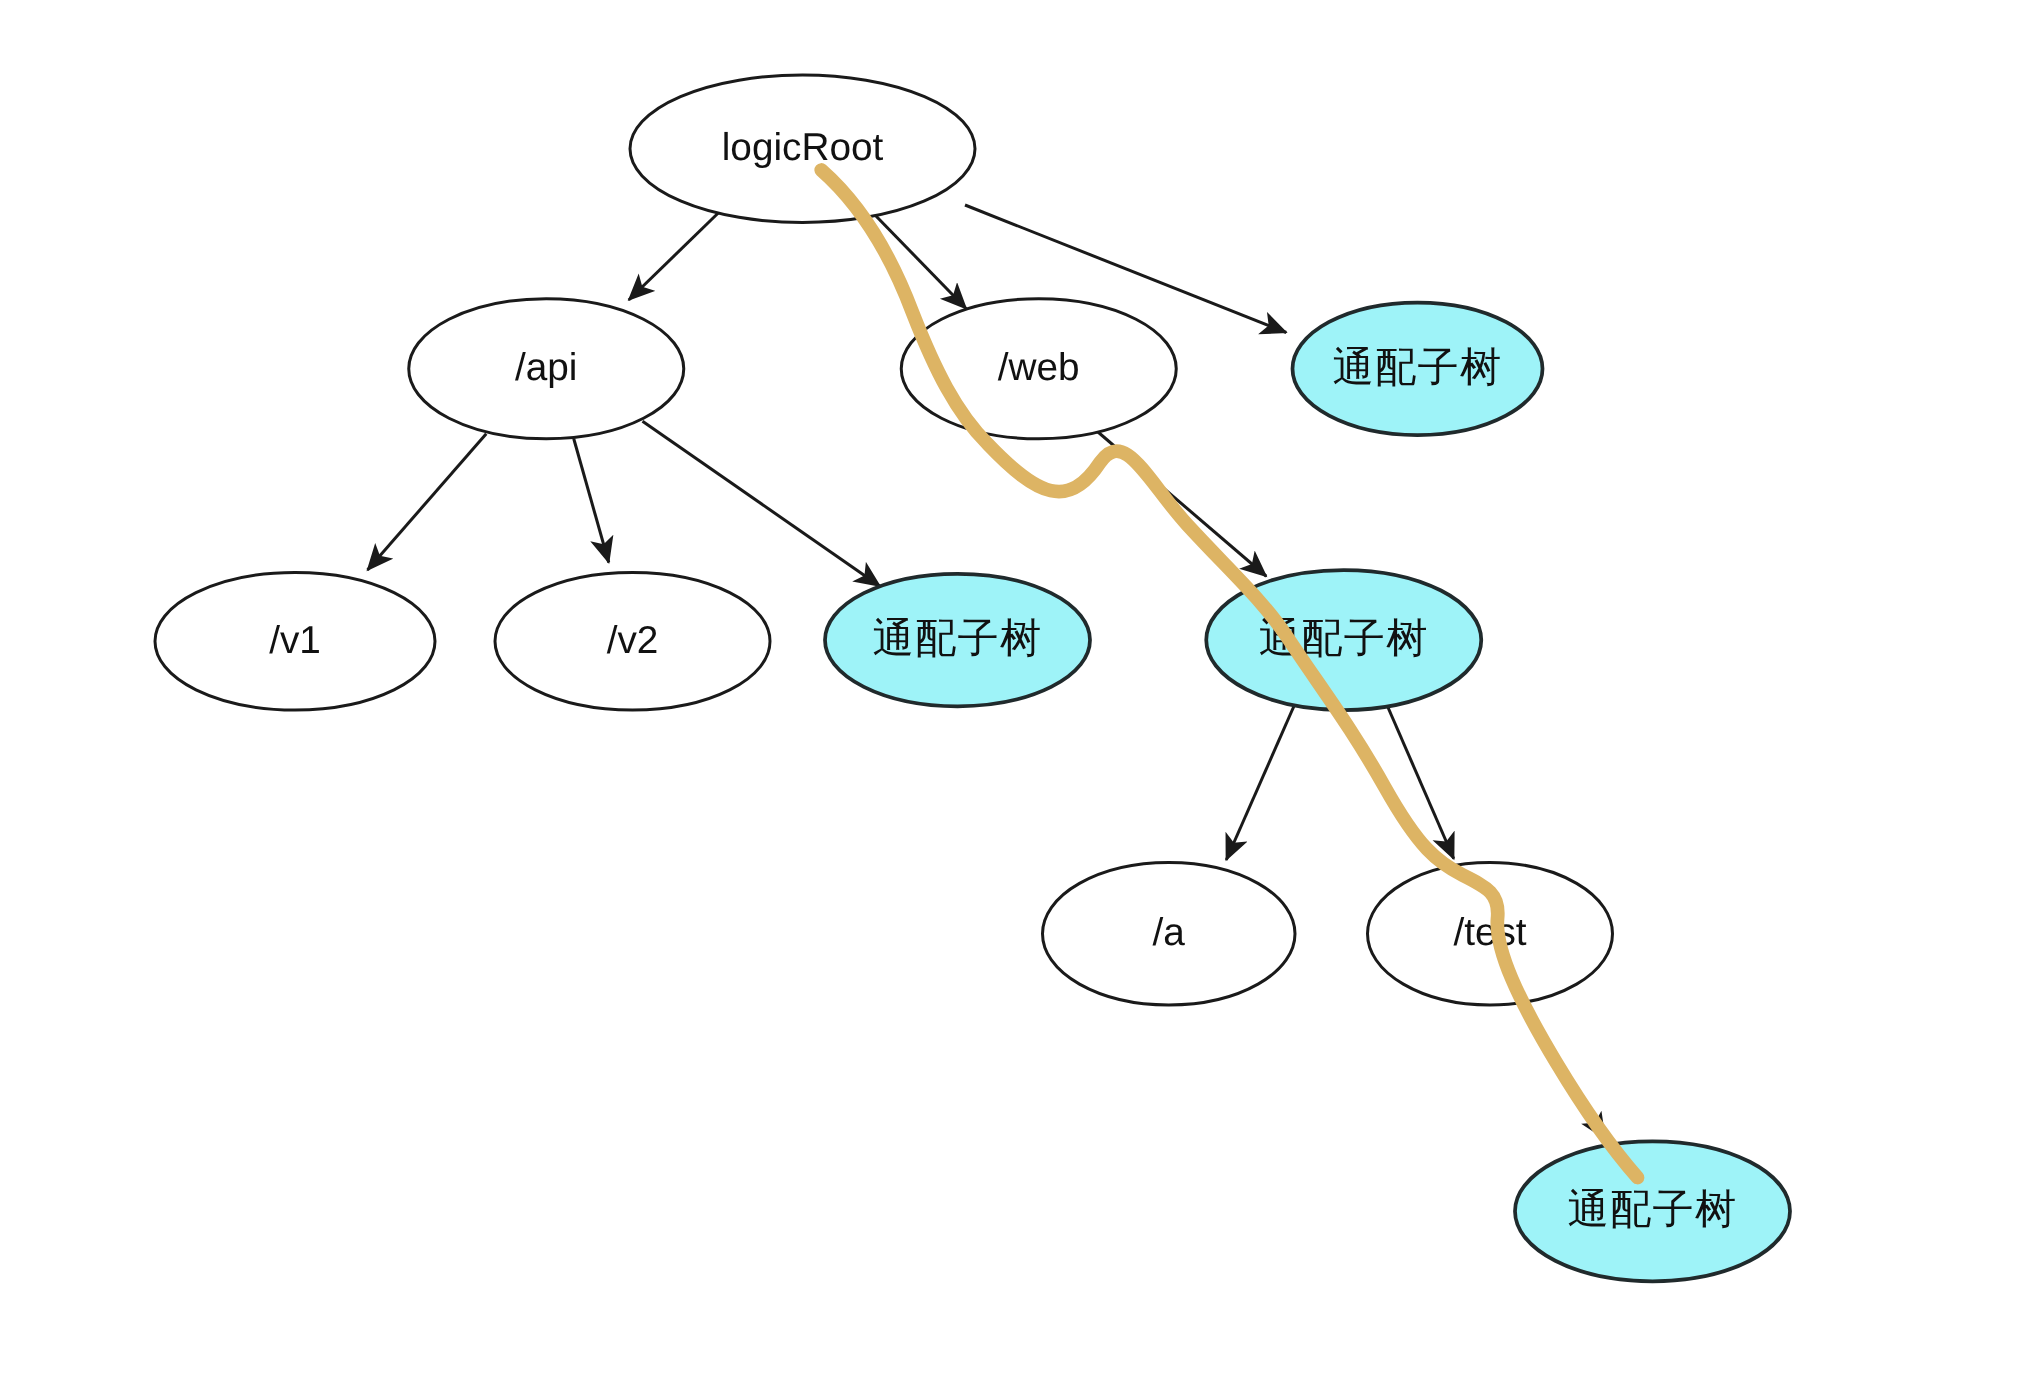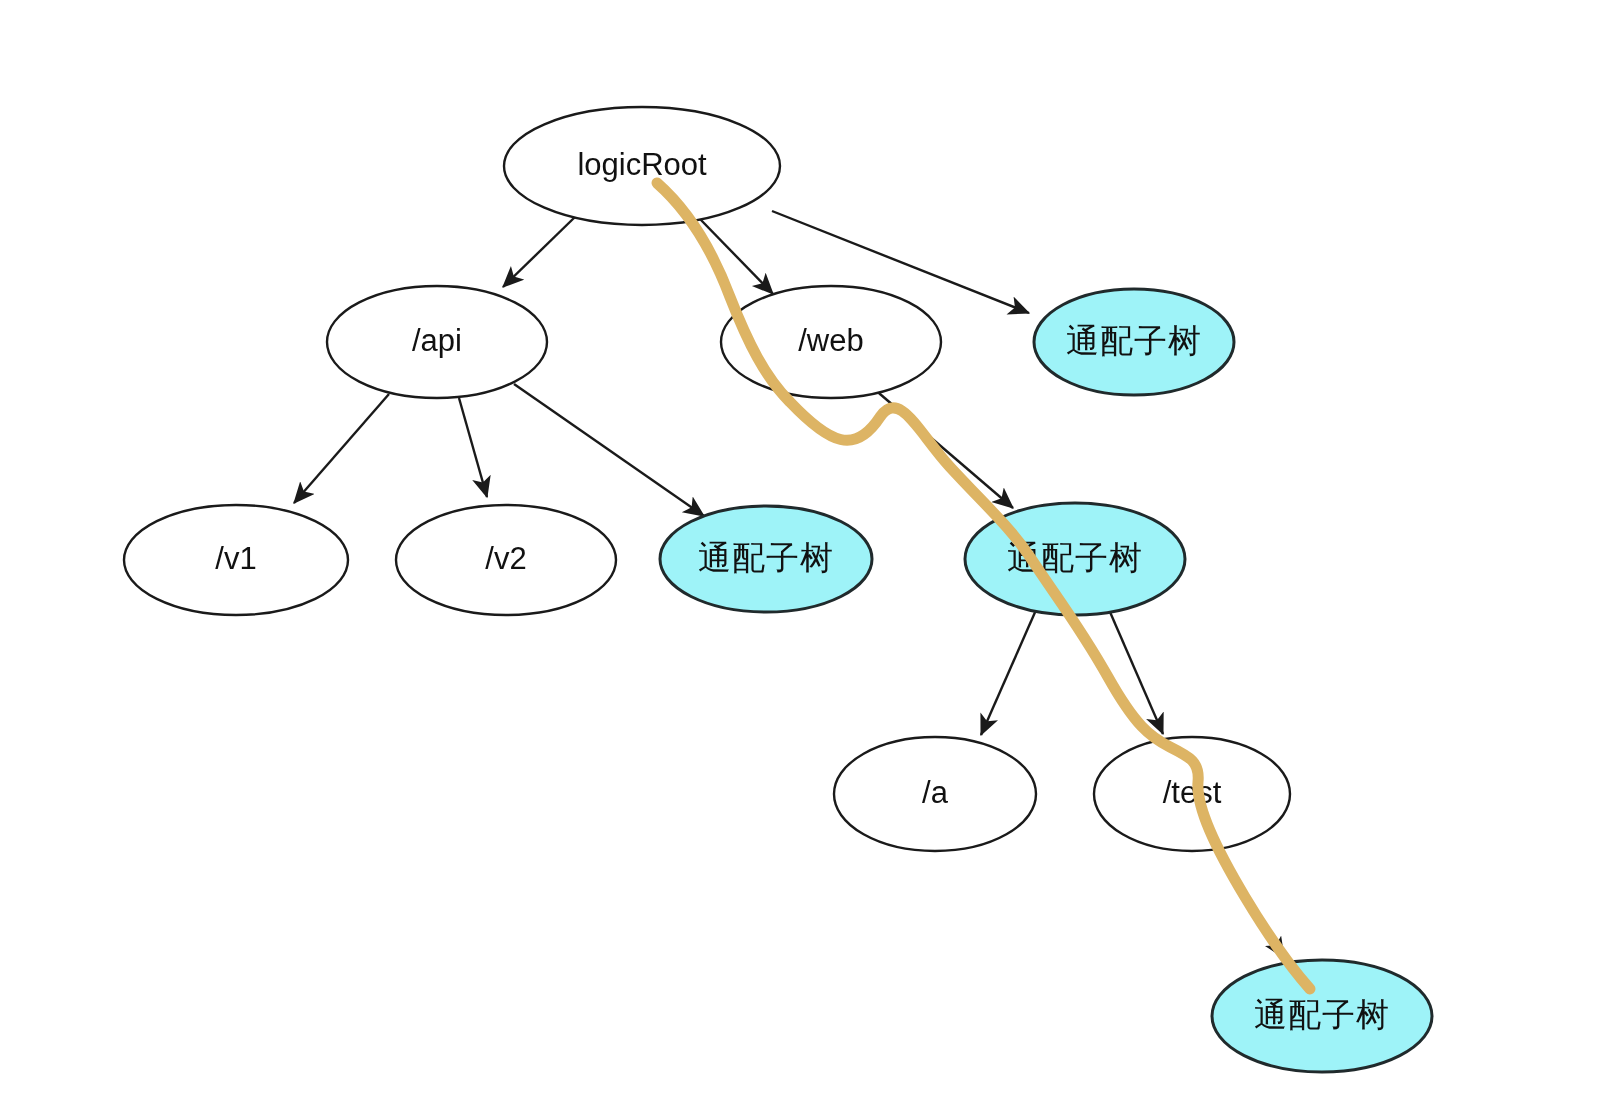--- a/index.html
+++ b/index.html
@@ -12,21 +12,20 @@
     width: 1614px;
     height: 1108px;
     font-family: "Liberation Sans", "DejaVu Sans", sans-serif;
     overflow: hidden;
   }
   #diagram-canvas {
     position: relative;
     width: 1614px;
     height: 917px;
     background: #ffffff;
-    margin-top: 47px;
   }
   #tree-svg {
     position: absolute;
     top: 0;
     left: 0;
     width: 1614px;
     height: 1108px;
     display: block;
   }
   .node-ellipse {

